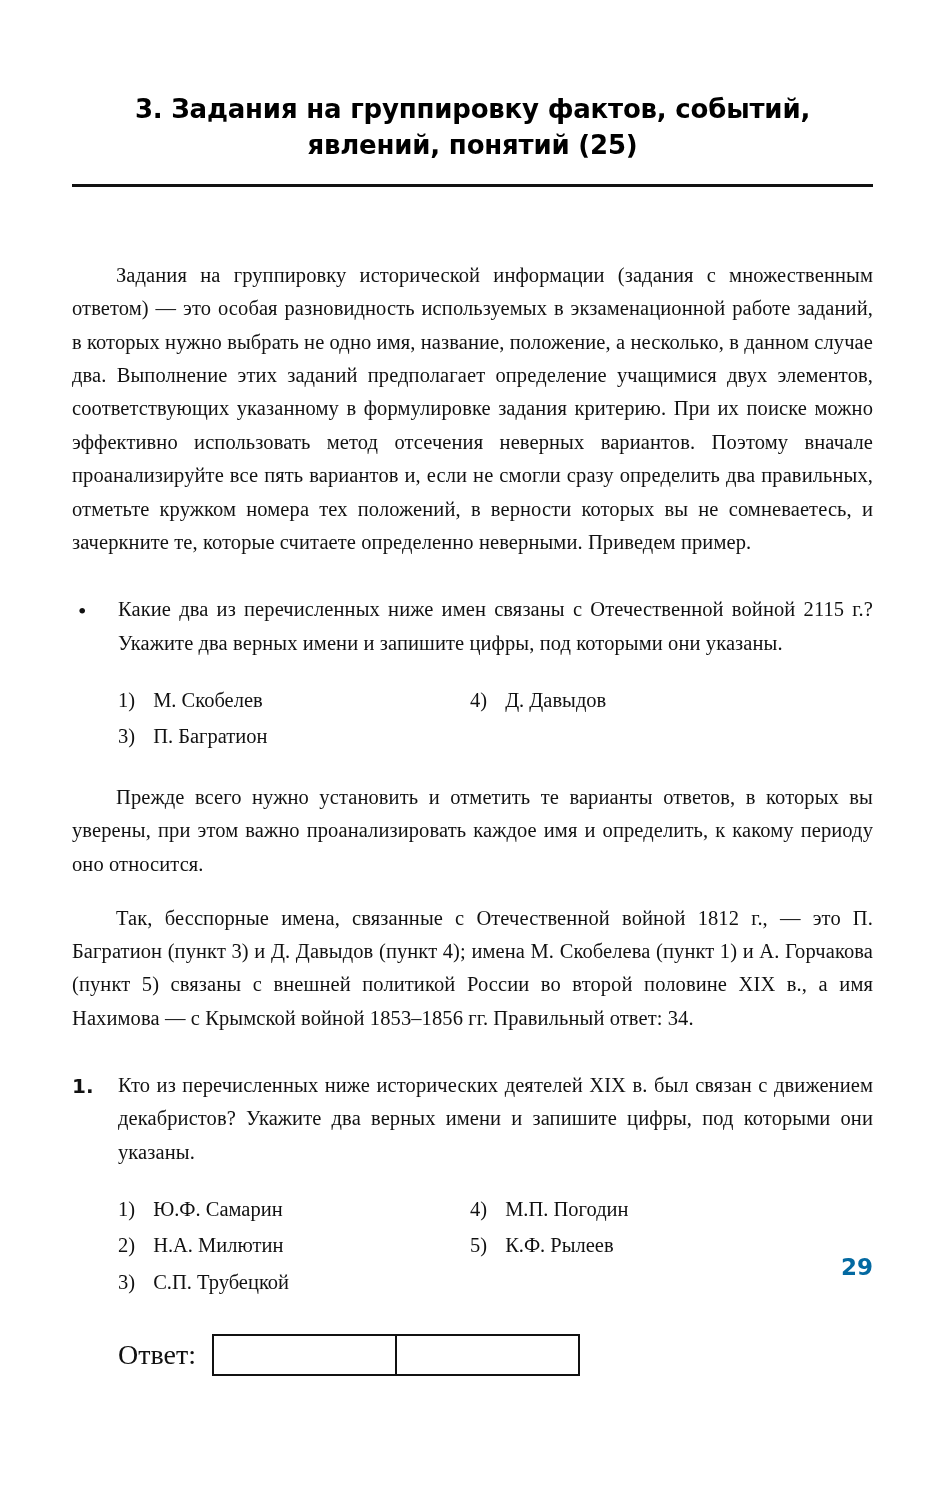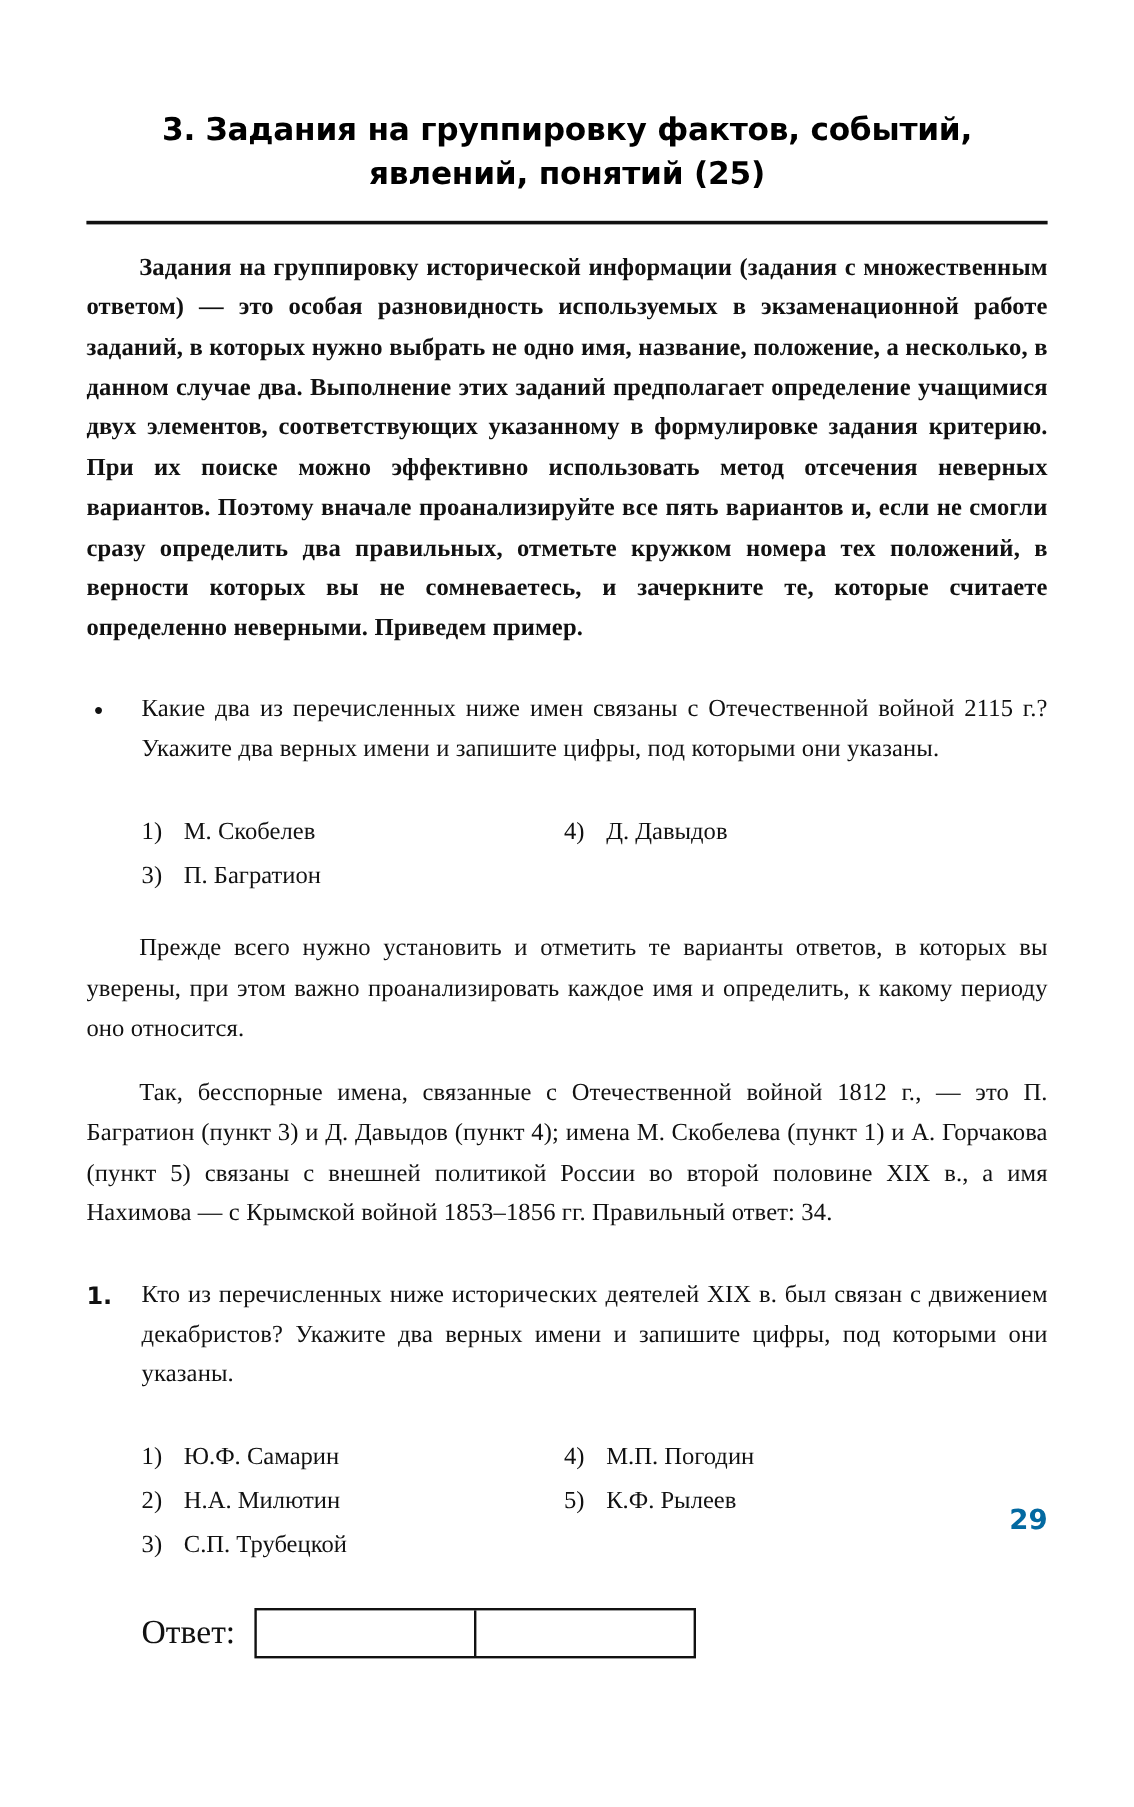--- a/index.html
+++ b/index.html
@@ -35,28 +35,27 @@
     color: #000;
   }
   .chapter-head .line2 { display:block; }
   .rule {
     border-top: 3px solid #111;
     margin: 16px 0 0 0;
     height: 0;
   }
   
   .intro {
-    margin-top: 20px;
+    margin-top: 72px;
     font-size: 20.5px;
     line-height: 1.63;
     text-align: justify;
     text-justify: inter-word;
     text-indent: 44px;
     letter-spacing: 0.1px;
-    font-weight: bold;
   }
   .bullet-block {
     margin-top: 34px;
     display: flex;
     align-items: flex-start;
   }
   .bullet-mark {
     width: 46px;
     flex: 0 0 46px;
     font-size: 24px;
@@ -75,21 +74,21 @@
   }
   .q-text {
     flex: 1 1 auto;
     font-size: 20.5px;
     line-height: 1.62;
     text-align: justify;
     letter-spacing: 0.1px;
   }
   
   .options {
-    margin-top: 34px;
+    margin-top: 22px;
     margin-left: 46px;
     display: grid;
     grid-template-columns: 330px auto;
     column-gap: 22px;
     row-gap: 0px;
     font-size: 20.5px;
     line-height: 1.78;
   }
   .opt {
     white-space: nowrap;

